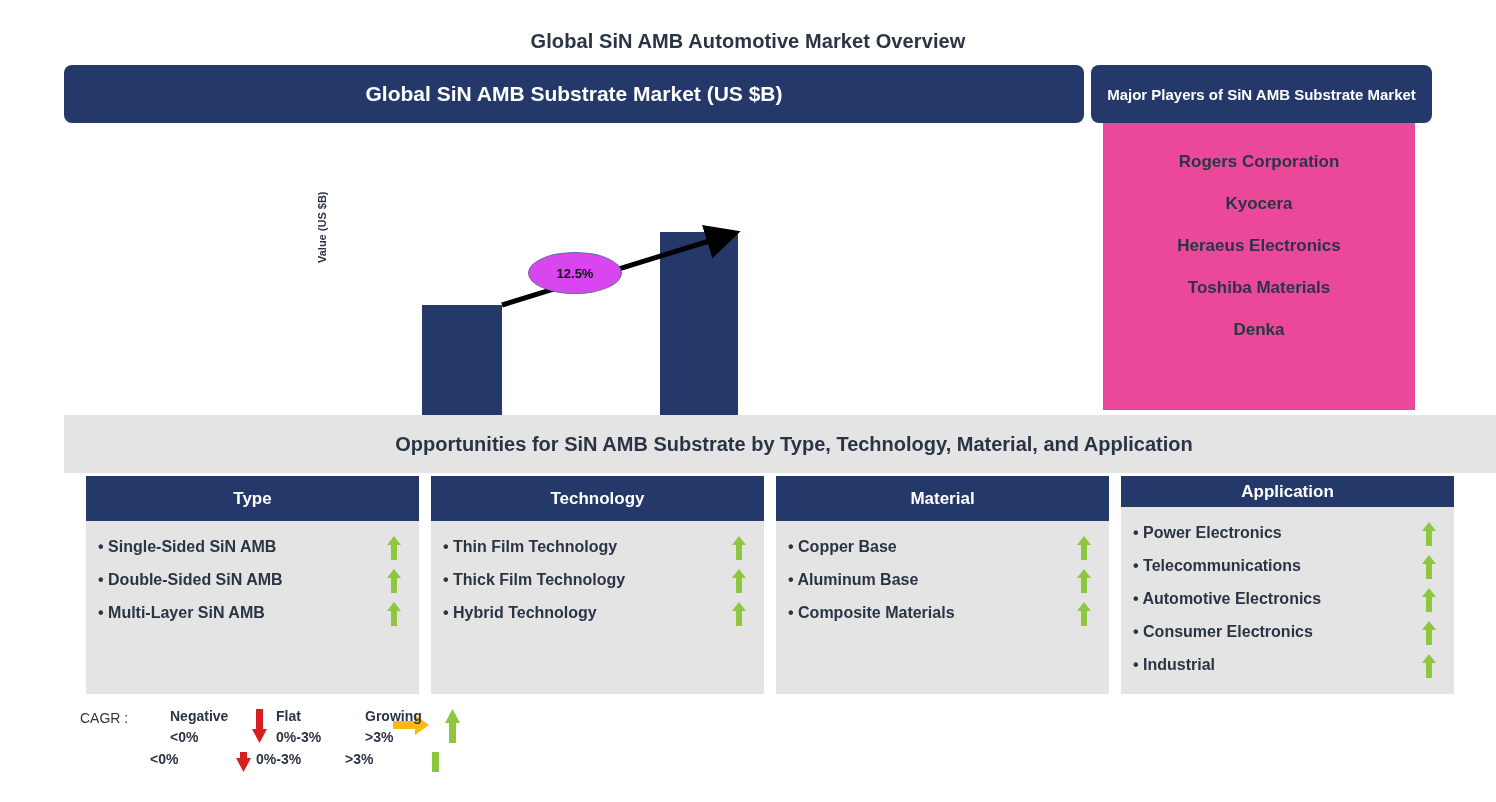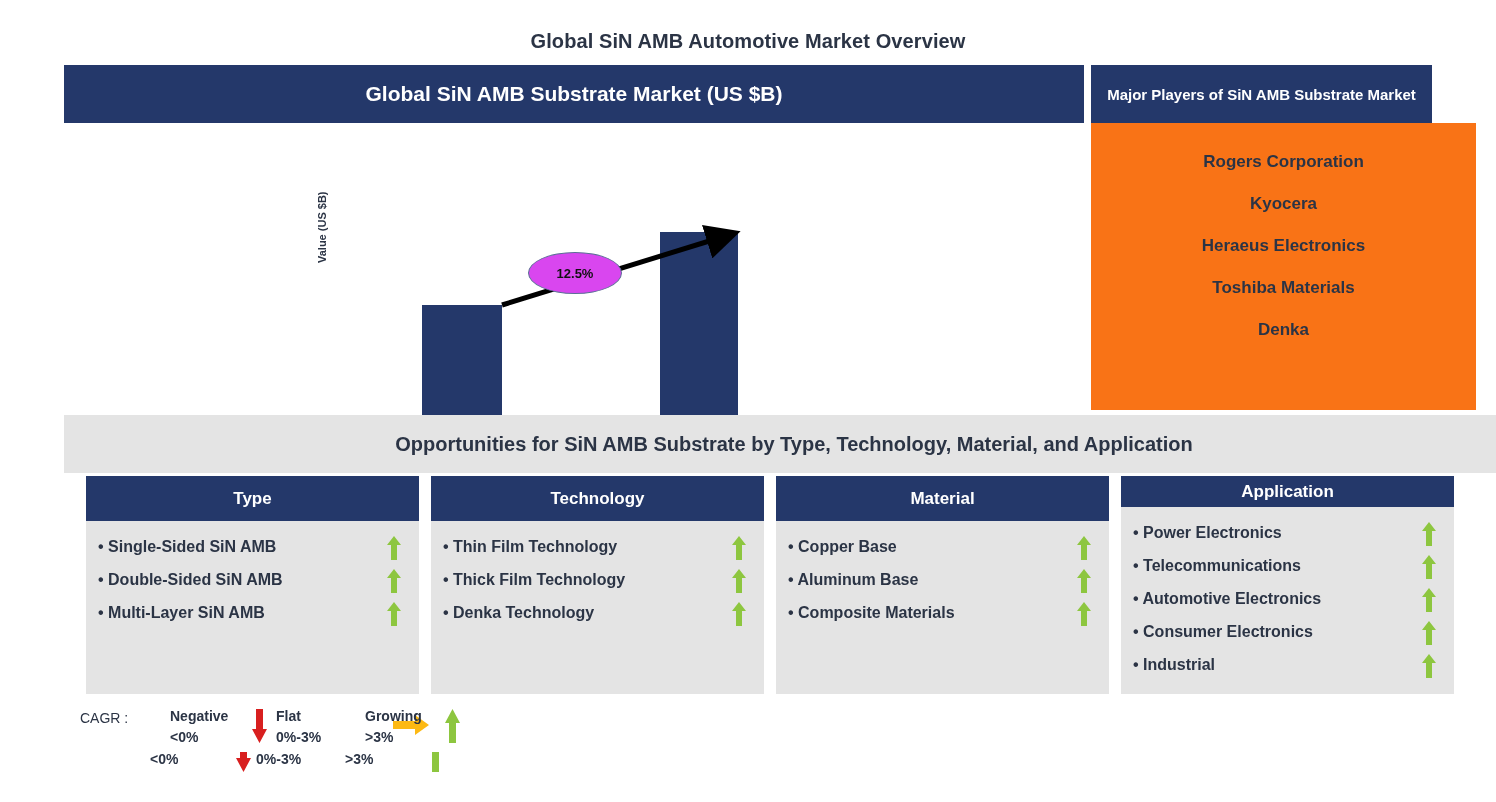--- a/index.html
+++ b/index.html
@@ -18,21 +18,21 @@
     text-align: center;
     font-size: 20px; font-weight: bold; color: #2b3445;
     letter-spacing: .1px;
   }
 
   
   .chart-panel { position: absolute; left: 64px; top: 65px; width: 1020px; height: 345px; }
   .panel-head {
     background: #24386a; color: #ffffff;
     display: flex; align-items: center; justify-content: center;
-    text-align: center; font-weight: bold;
+    text-align: center; font-weight: bold; border-radius: 8px;
   }
   .chart-head { width: 1020px; height: 58px; font-size: 21px; }
 
   .chart-body { position: relative; width: 1020px; height: 287px; background: #fff; }
 
   .y-axis-label {
     position: absolute; left: 252px; top: 140px;
     transform: rotate(-90deg); transform-origin: left top;
     font-size: 11px; font-weight: bold; color: #2b3445;
     white-space: nowrap;
@@ -61,23 +61,24 @@
   }
   .source-note {
     position: absolute; left: 755px; top: 324px;
     font-size: 11px; font-weight: bold; color: #1f4e79;
   }
 
   
   .players-panel { position: absolute; left: 1091px; top: 65px; width: 341px; height: 345px; }
   .players-head { width: 341px; height: 58px; font-size: 15px; line-height: 19px; padding: 8px 14px; }
   .players-body {
-    width: 385px; height: 287px; background: #f97316;
+    width: 312px; height: 287px; background: #ec4899;
     display: flex; flex-direction: column; justify-content: flex-start;
     padding-top: 18px;
+    margin-left: 12px;
   }
   .player-item {
     text-align: center; font-size: 17px; font-weight: bold; color: #2b3445;
     padding: 11px 8px;
   }
 
   
   .opp-banner {
     position: absolute; left: 64px; top: 415px; width: 1460px; height: 58px;
     background: #e4e4e4; color: #2b3445;
@@ -230,21 +231,21 @@
         </div>
         <div class="col-row">
           <span class="col-row-text">• Thick Film Technology</span>
           <span class="arrow-cell">
             <svg class="arr" width="14" height="24" viewBox="0 0 14 24">
                 <polygon points="7,0 14,9 10,9 10,24 4,24 4,9 0,9" fill="#8dc63f"></polygon>
               </svg>
           </span>
         </div>
         <div class="col-row">
-          <span class="col-row-text">• Denka Technology</span>
+          <span class="col-row-text">• Hybrid Technology</span>
           <span class="arrow-cell">
             <svg class="arr" width="14" height="24" viewBox="0 0 14 24">
                 <polygon points="7,0 14,9 10,9 10,24 4,24 4,9 0,9" fill="#8dc63f"></polygon>
               </svg>
           </span>
         </div>
       </div>
     </div>
 
     <div class="col">

